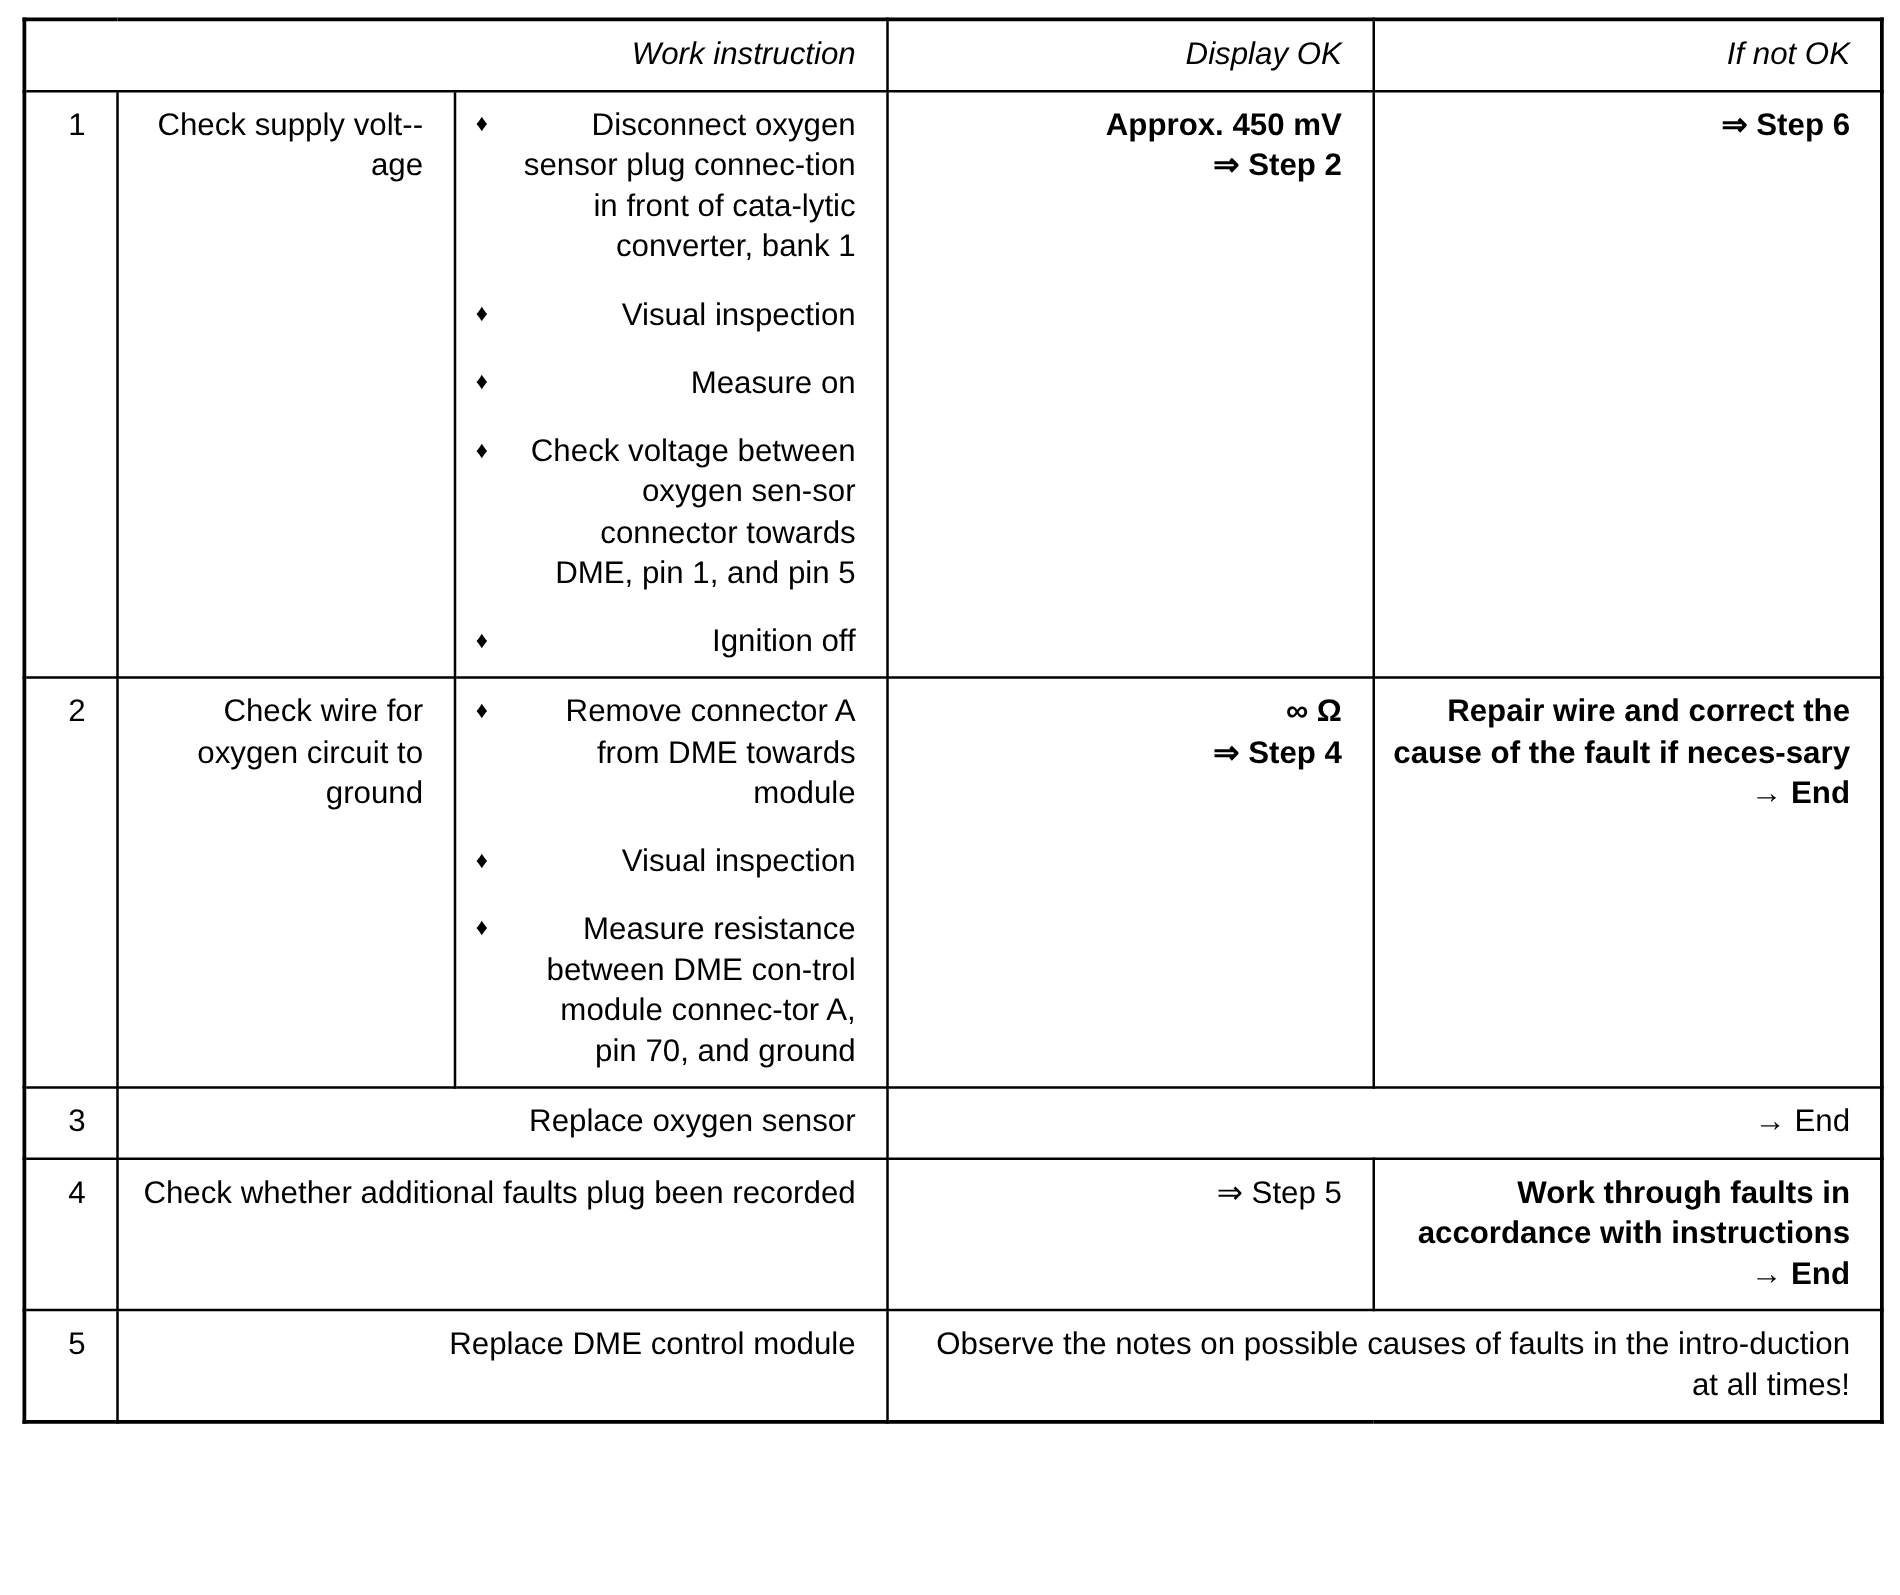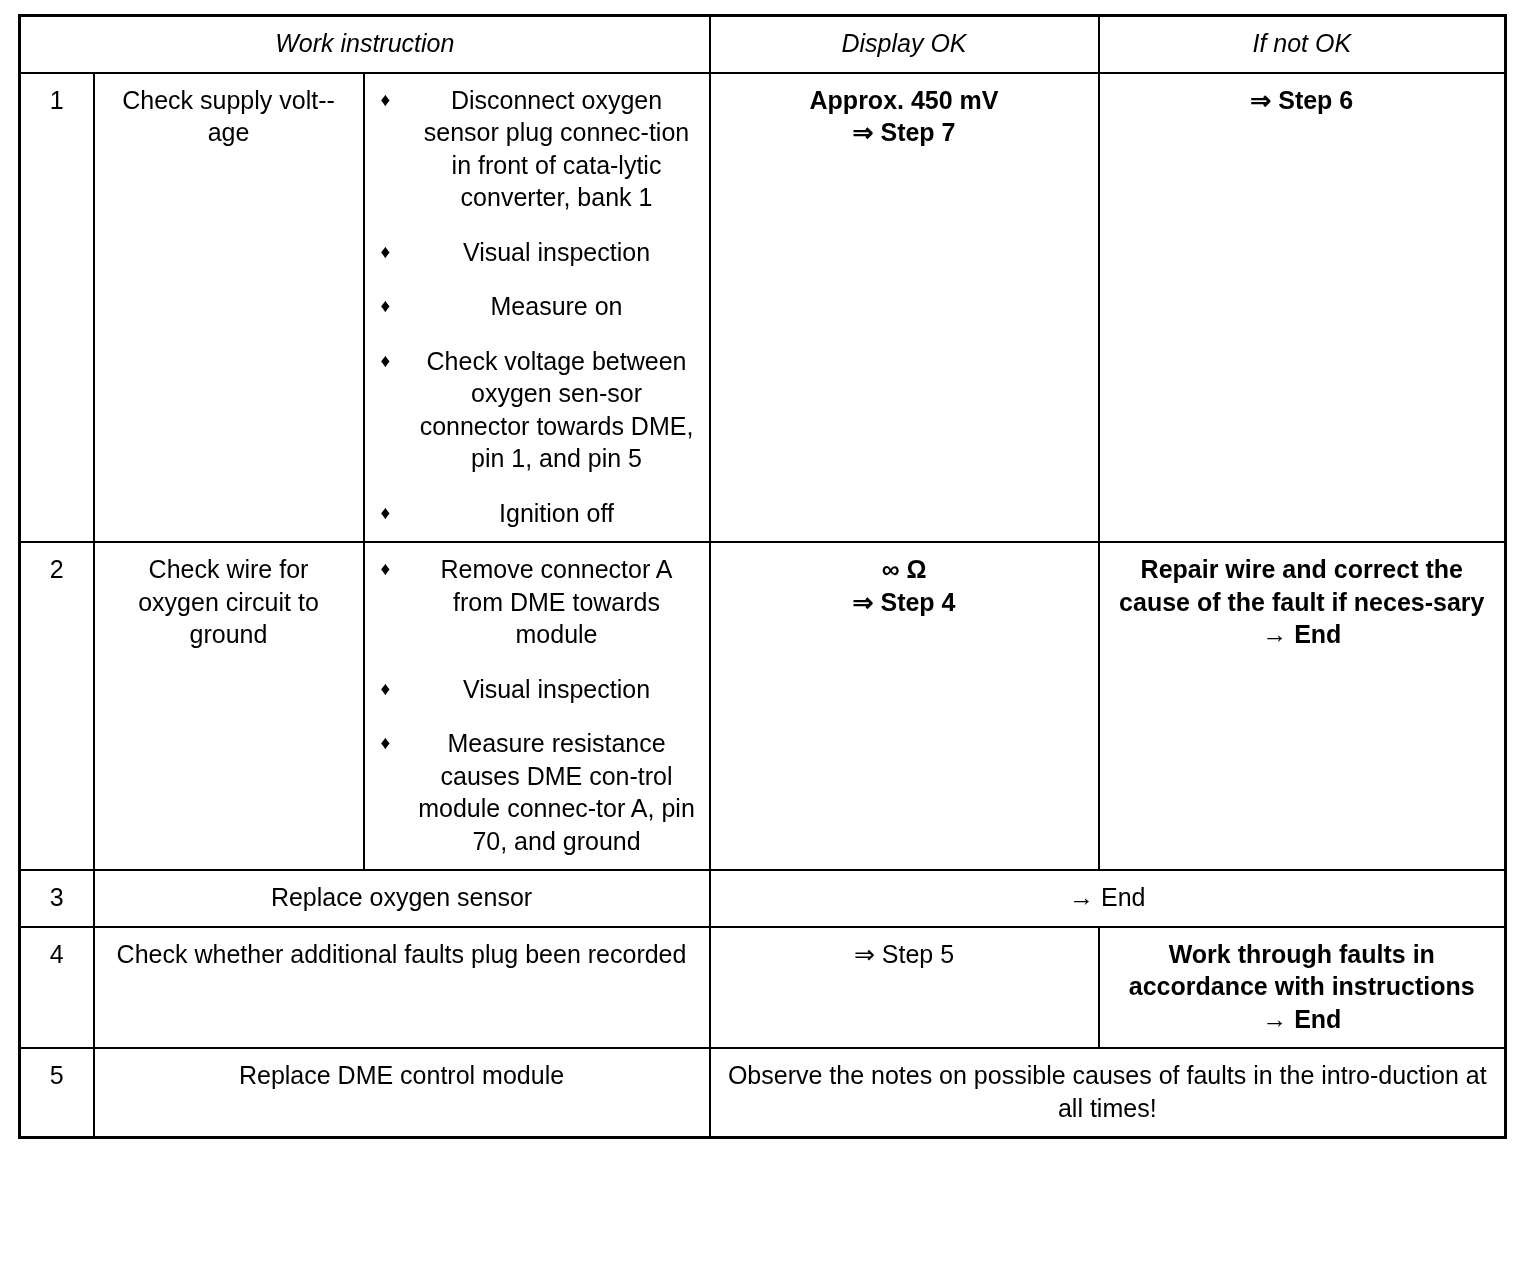--- a/index.html
+++ b/index.html
@@ -26,25 +26,25 @@
   table.wi {
     width: 1486px;
     border-collapse: collapse;
     table-layout: fixed;
     border: 3px solid #000;
   }
 
   table.wi td, table.wi th {
     border: 2px solid #000;
     vertical-align: top;
-    padding: 10px 12px 12px 12px;
+    padding: 10px 24px 12px 12px;
     font-size: 25px;
     line-height: 1.30;
     font-weight: normal;
-    text-align: center;
+    text-align: right;
   }
 
   
   col.c-num     { width: 74px; }
   col.c-desc    { width: 270px; }
   col.c-bullets { width: 346px; }
   col.c-ok      { width: 389px; }
   col.c-notok   { width: 407px; }
 
   
@@ -134,21 +134,21 @@
               <span>Check voltage between oxygen sen-sor connector towards DME, pin 1, and pin 5</span>
             </li>
             <li>
               <span class="bullet-glyph">♦</span>
               <span>Ignition off</span>
             </li>
           </ul>
         </td>
         <td>
           <span class="line">Approx. 450 mV</span>
-          <span class="line">⇒ Step 7</span>
+          <span class="line">⇒ Step 2</span>
         </td>
         <td>
           <span class="line">⇒ Step 6</span>
         </td>
       </tr>
 
       <tr>
         <td class="num">2</td>
         <td>Check wire for oxygen circuit to ground</td>
         <td>
@@ -156,21 +156,21 @@
             <li>
               <span class="bullet-glyph">♦</span>
               <span>Remove connector A from DME towards module</span>
             </li>
             <li>
               <span class="bullet-glyph">♦</span>
               <span>Visual inspection</span>
             </li>
             <li>
               <span class="bullet-glyph">♦</span>
-              <span>Measure resistance causes DME con-trol module connec-tor A, pin 70, and ground</span>
+              <span>Measure resistance between DME con-trol module connec-tor A, pin 70, and ground</span>
             </li>
           </ul>
         </td>
         <td>
           <span class="line">∞ Ω</span>
           <span class="line">⇒ Step 4</span>
         </td>
         <td>
           <span class="line">Repair wire and correct the cause of the fault if neces-sary</span>
           <span class="line">→ End</span>

